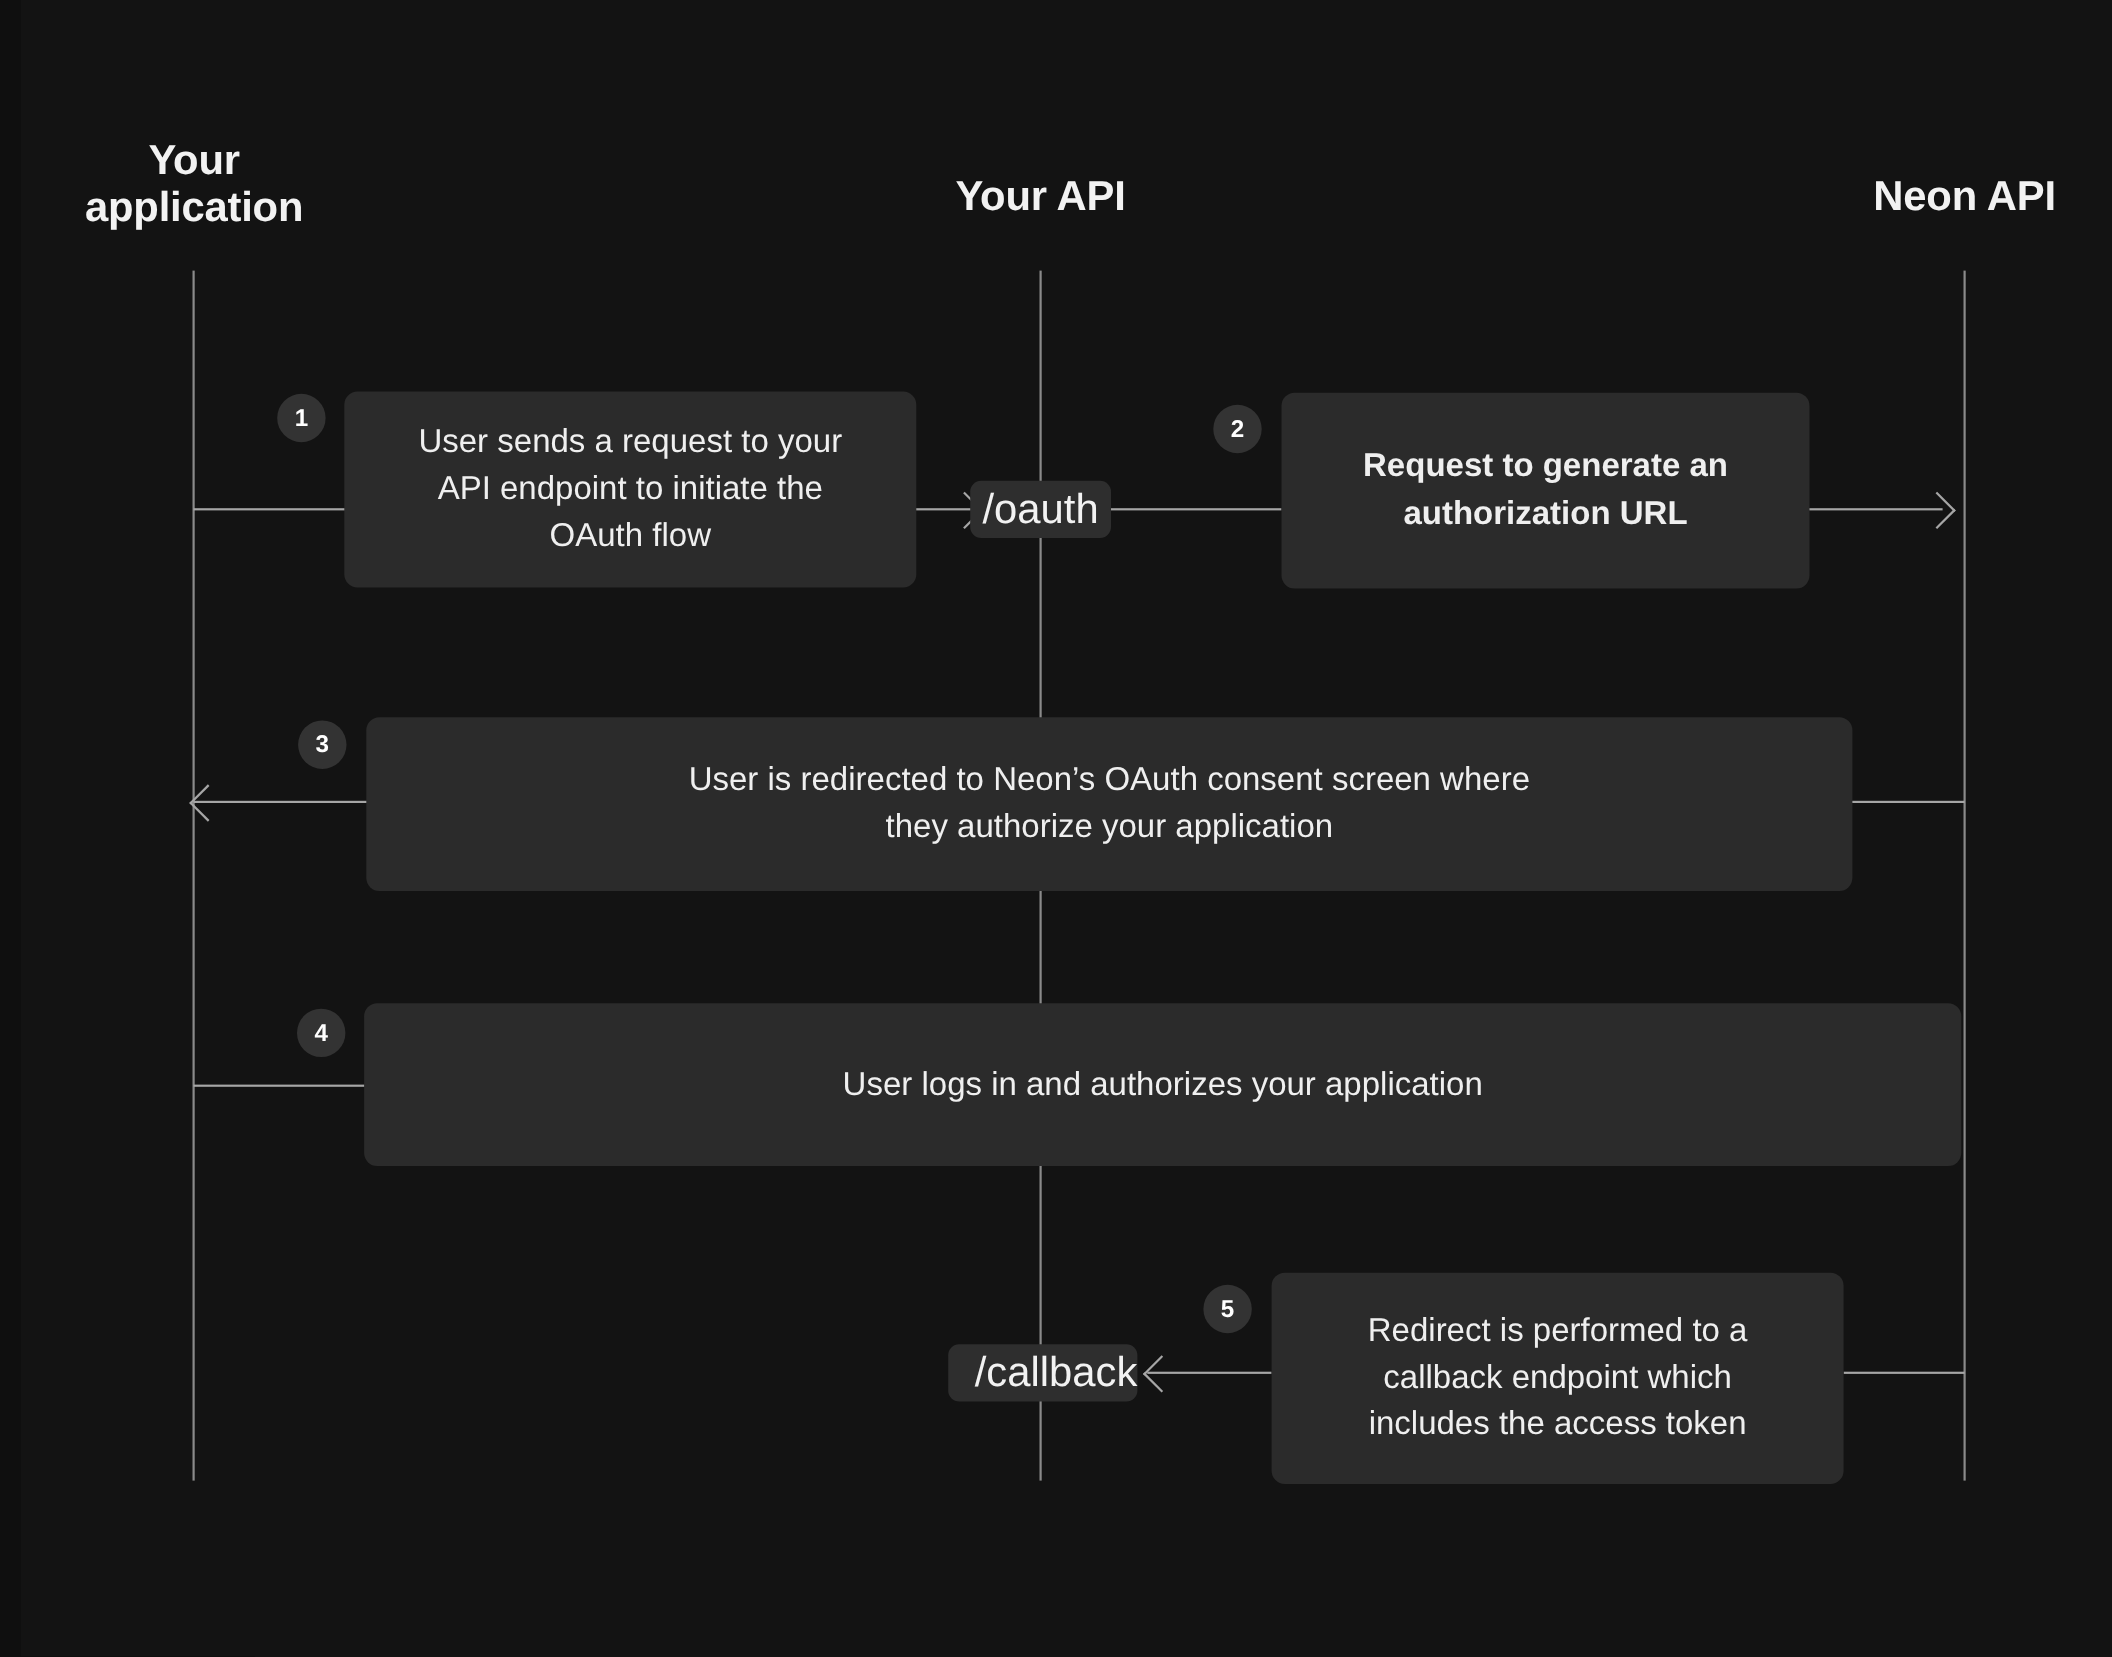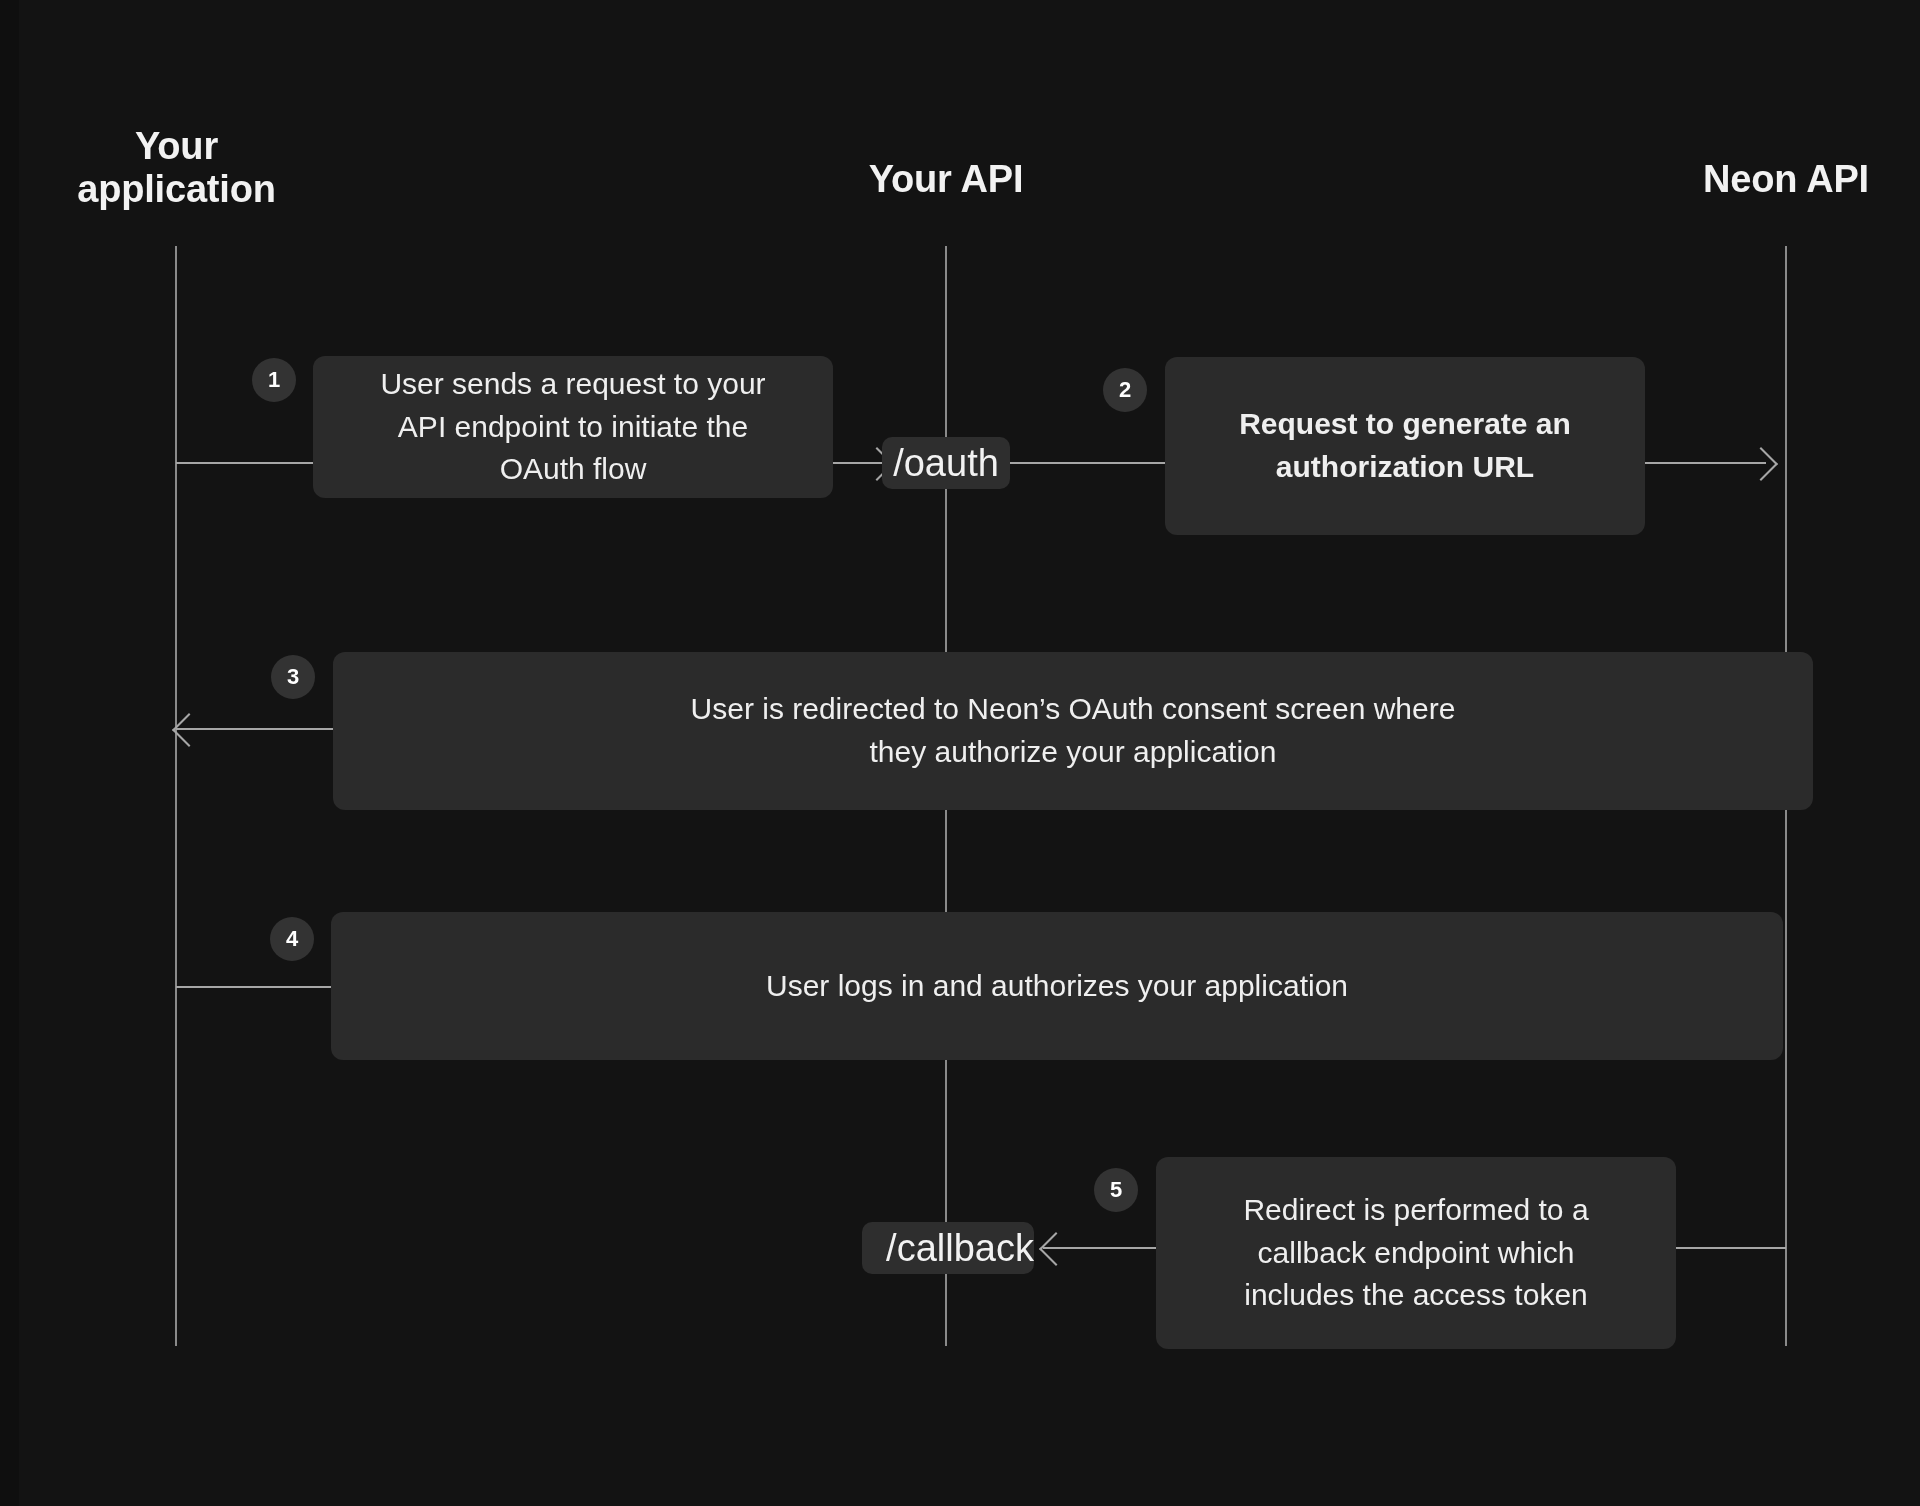--- a/index.html
+++ b/index.html
@@ -115,21 +115,21 @@
   <div class="lane-title" style="left:1612px; top:158px; width:310px;">Neon API</div>
 
   <div class="lifeline" style="left:156px;"></div>
   <div class="lifeline" style="left:926px;"></div>
   <div class="lifeline" style="left:1766px;"></div>
 
   <div class="conn" style="left:157px; top:462px; width:140px;"></div>
   <div class="conn" style="left:812px; top:462px; width:52px;"></div>
   <div class="arrowhead right" style="left:846px; top:452px;"></div>
 
-  <div class="step-box" style="left:294px; top:356px; width:520px; height:142px;">
+  <div class="step-box" style="left:294px; top:356px; width:520px; height:178px;">
     <div class="step-text">User sends a request to your
 API endpoint to initiate the
 OAuth flow</div>
   </div>
   <div class="badge" style="left:233px; top:358px;">1</div>
 
   <div class="pill" style="left:863px; top:437px; width:128px; height:52px;">/oauth</div>
 
   <div class="conn" style="left:991px; top:462px; width:155px;"></div>
   <div class="conn" style="left:1625px; top:462px; width:122px;"></div>
@@ -138,21 +138,21 @@
   <div class="step-box" style="left:1146px; top:357px; width:480px; height:178px;font-weight:bold;">
     <div class="step-text">Request to generate an
 authorization URL</div>
   </div>
   <div class="badge" style="left:1084px; top:368px;">2</div>
 
   <div class="conn" style="left:157px; top:728px; width:158px;"></div>
   <div class="conn" style="left:1643px; top:728px; width:124px;"></div>
   <div class="arrowhead left" style="left:158px; top:718px;"></div>
 
-  <div class="step-box" style="left:314px; top:652px; width:1480px; height:158px;">
+  <div class="step-box" style="left:314px; top:652px; width:1351px; height:158px;">
     <div class="step-text">User is redirected to Neon’s OAuth consent screen where
 they authorize your application</div>
   </div>
   <div class="badge" style="left:252px; top:655px;">3</div>
 
   <div class="conn" style="left:157px; top:986px; width:156px;"></div>
   <div class="conn" style="left:1645px; top:986px; width:102px;"></div>
   <div class="arrowhead right" style="left:1730px; top:976px;"></div>
 
   <div class="step-box" style="left:312px; top:912px; width:1452px; height:148px;">

